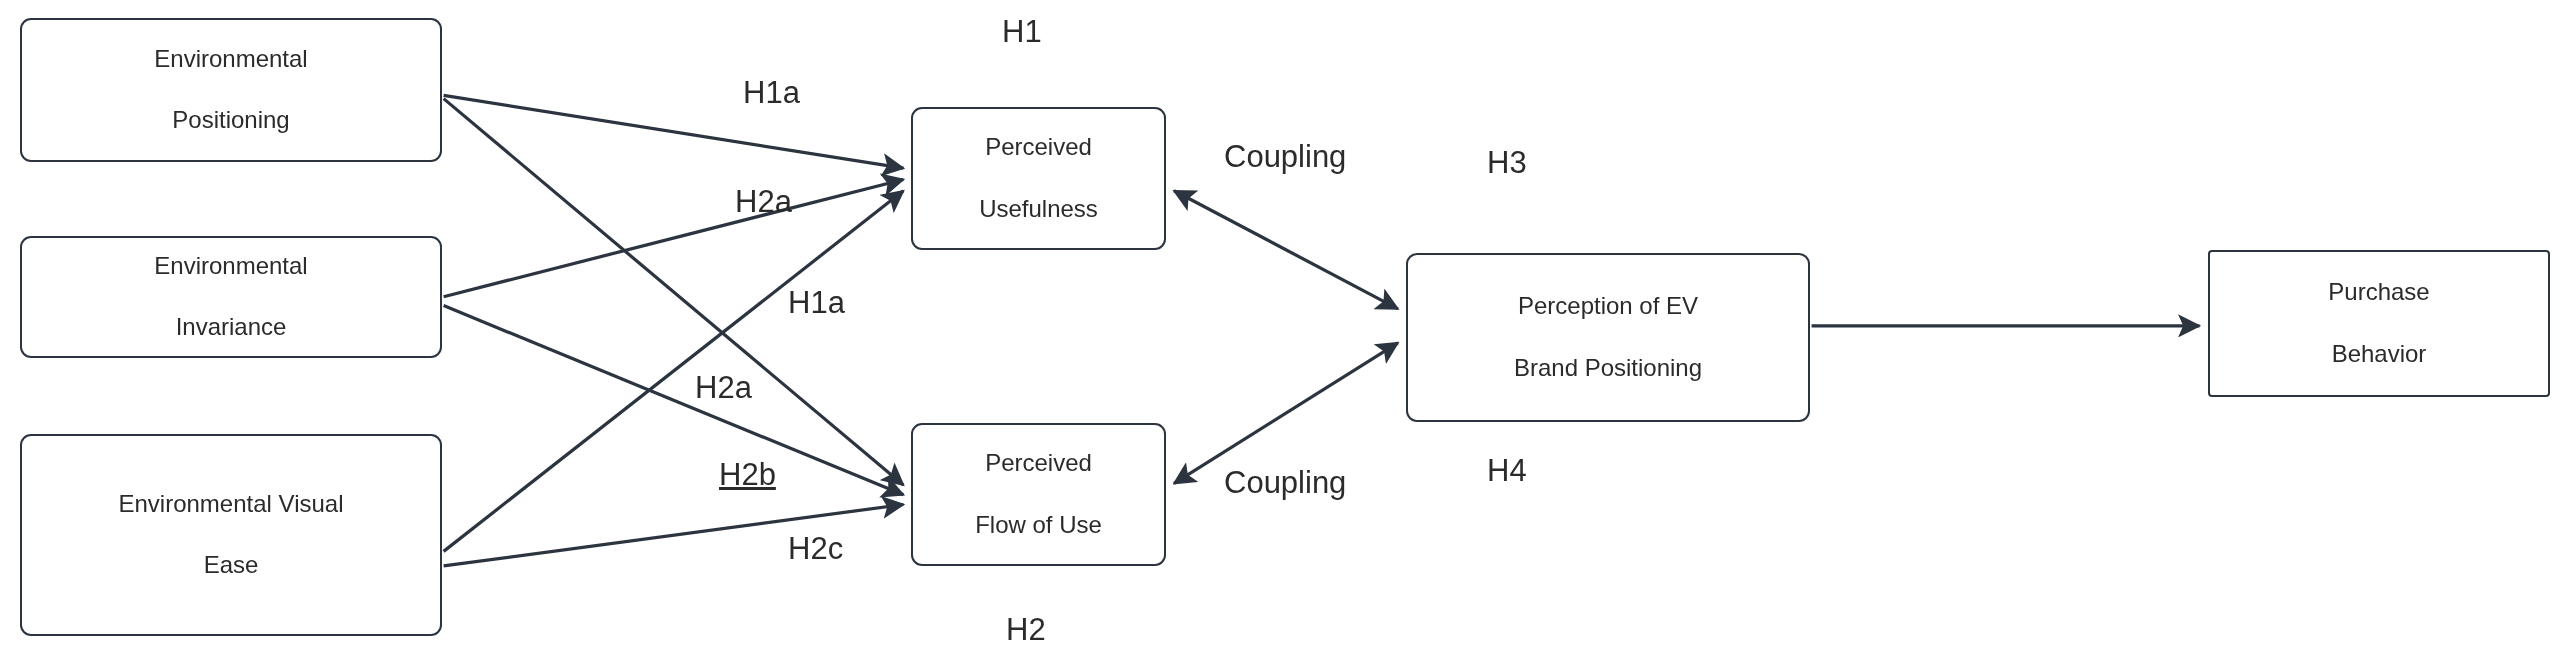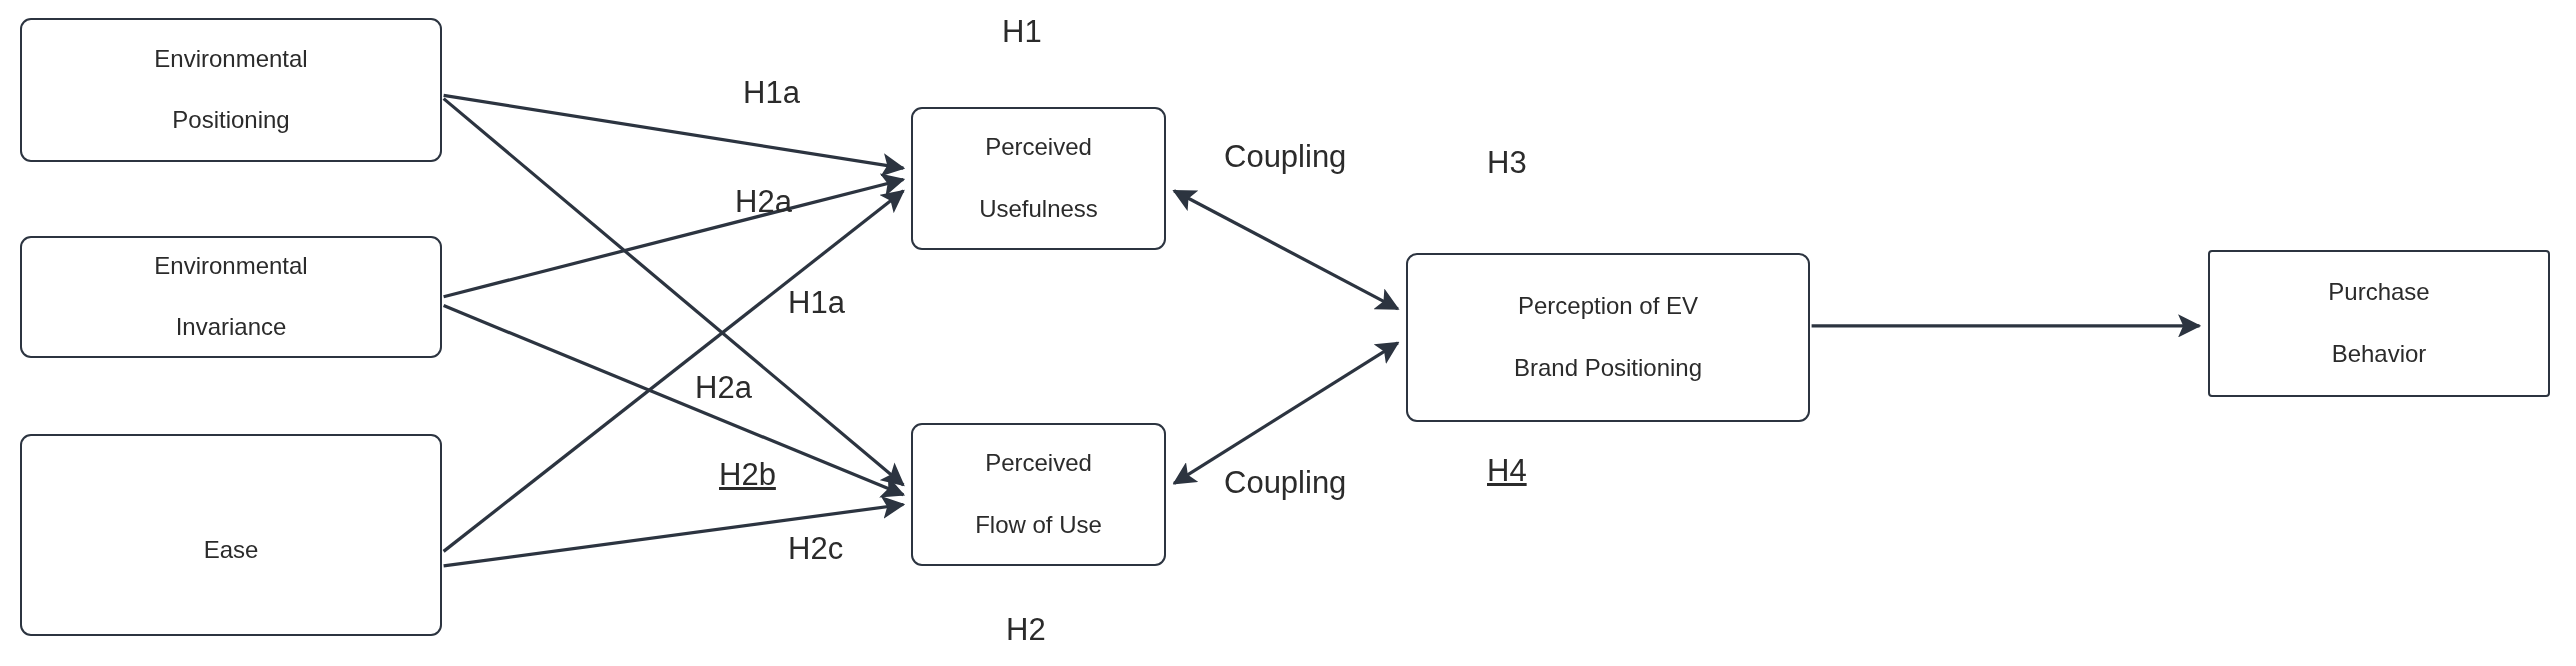--- a/index.html
+++ b/index.html
@@ -56,21 +56,21 @@
 
   <div class="node rounded" style="left:20px;top:236px;width:422px;height:122px;">
     <span>
       <span>Environmental</span><br>
       <span>Invariance</span>
     </span>
   </div>
 
   <div class="node rounded" style="left:20px;top:434px;width:422px;height:202px;">
     <span>
-      <br>
+      <span>Environmental Visual</span><br>
       <span>Ease</span>
     </span>
   </div>
 
   <div class="node rounded" style="left:911px;top:107px;width:255px;height:143px;">
     <span>
       <span>Perceived</span><br>
       <span>Usefulness</span>
     </span>
   </div>
@@ -111,16 +111,16 @@
   <div class="elabel" style="left:719px;top:459px;text-decoration:underline;">H2b</div>
 
   <div class="elabel" style="left:788px;top:533px;">H2c</div>
 
   <div class="elabel" style="left:1224px;top:141px;">Coupling</div>
 
   <div class="elabel" style="left:1224px;top:467px;">Coupling</div>
 
   <div class="elabel" style="left:1487px;top:147px;">H3</div>
 
-  <div class="elabel" style="left:1487px;top:455px;text-decoration:underline;">H4</div>
+  <div class="elabel" style="left:1487px;top:455px;">H4</div>
 
 </div>
 
 
 </body></html>

